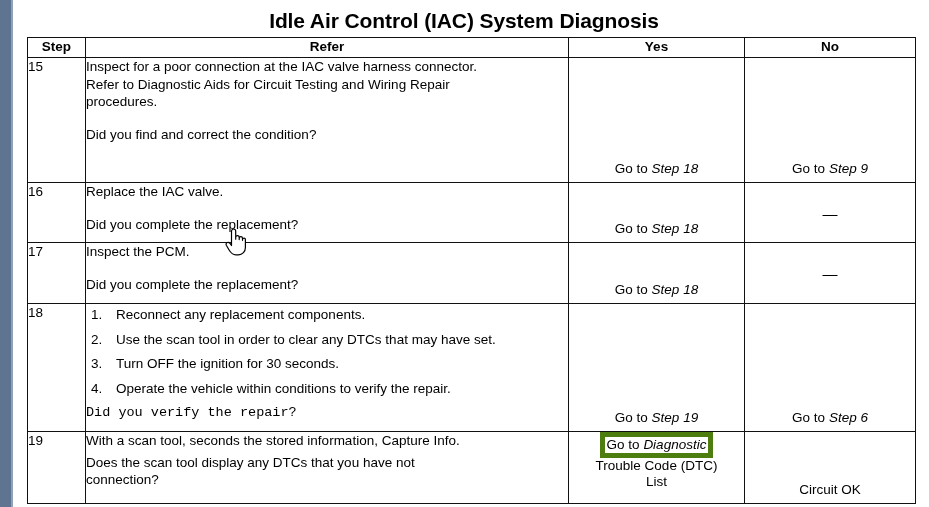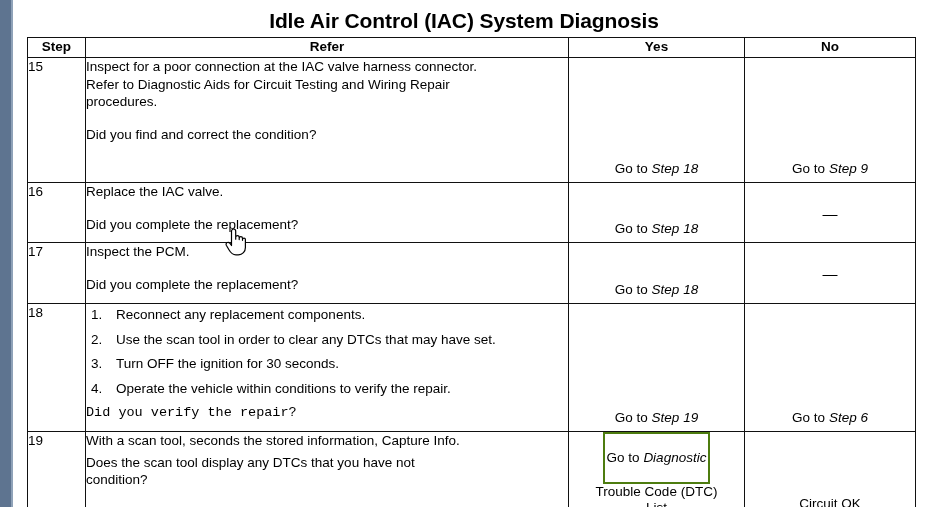--- a/index.html
+++ b/index.html
@@ -133,22 +133,22 @@
     left: 5px;
     top: 0;
     width: 20px;
     text-align: left;
   }
   .post-list-q { margin-top: 2px; font-family: Liberation Mono, monospace; }
 
   
   .focus-link {
     display: inline-block;
-    border: 2px solid #4d7c0f;
-    padding: 16px 2px;
+    border: 5px solid #4d7c0f;
+    padding: 0 2px;
     line-height: 1.18;
   }
   .link-wrap { line-height: 1.22; }
 
   
   #hand-cursor {
     position: absolute;
     left: 224px;
     top: 228px;
     width: 22px;
@@ -247,21 +247,21 @@
         <div class="bottom-anchor"><span>Go to </span><i>Step 6</i></div>
       </td>
     </tr>
 
     <tr style="height:72px;">
       <td class="step-cell">19</td>
       <td class="action-cell">
         <div>With a scan tool, seconds the stored information, Capture Info.</div>
         <div style="height:4px;"></div>
         <div>Does the scan tool display any DTCs that you have not</div>
-        <div>condition?</div>
+        <div>connection?</div>
       </td>
       <td class="yes-cell">
         <div class="link-wrap">
           <span class="focus-link"><span>Go to </span><i>Diagnostic</i></span>
           <div class="ital">Trouble Code (DTC)</div>
           <div class="ital">List</div>
         </div>
       </td>
       <td class="no-cell">
         <div class="bottom-anchor">Circuit OK</div>

